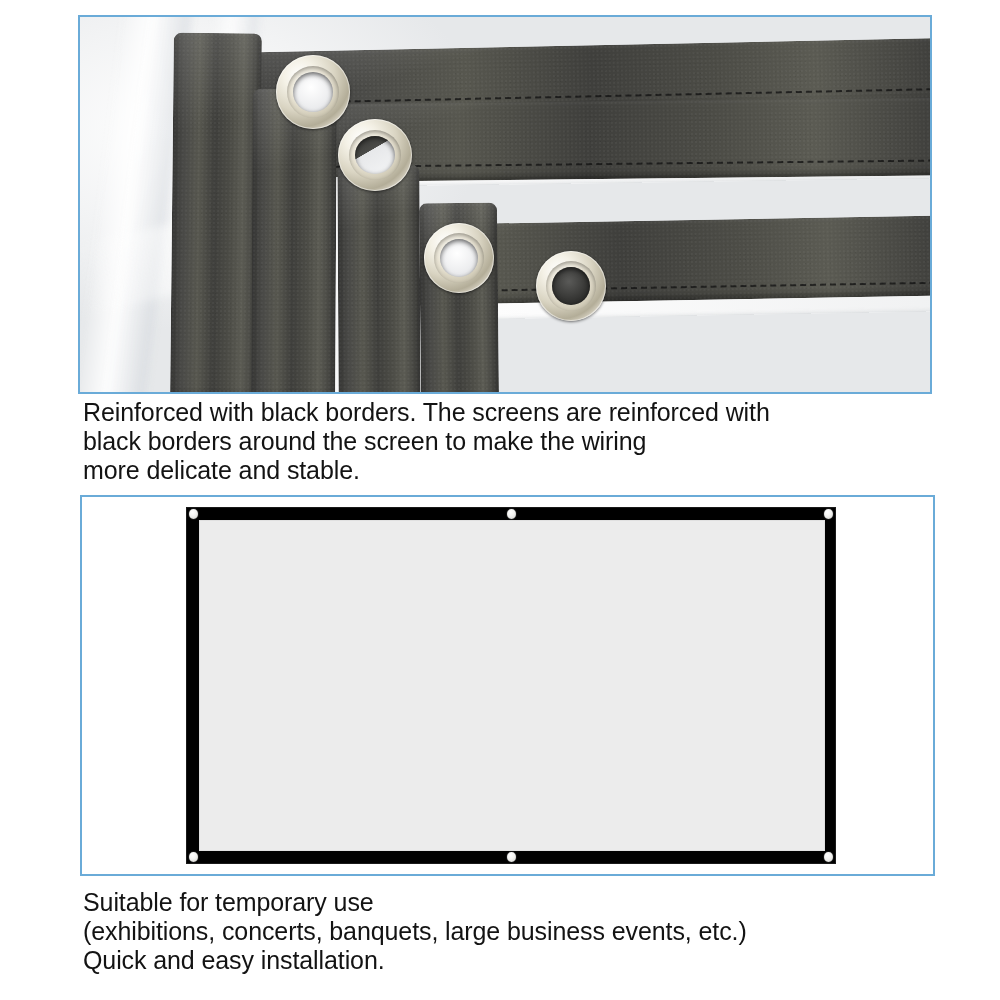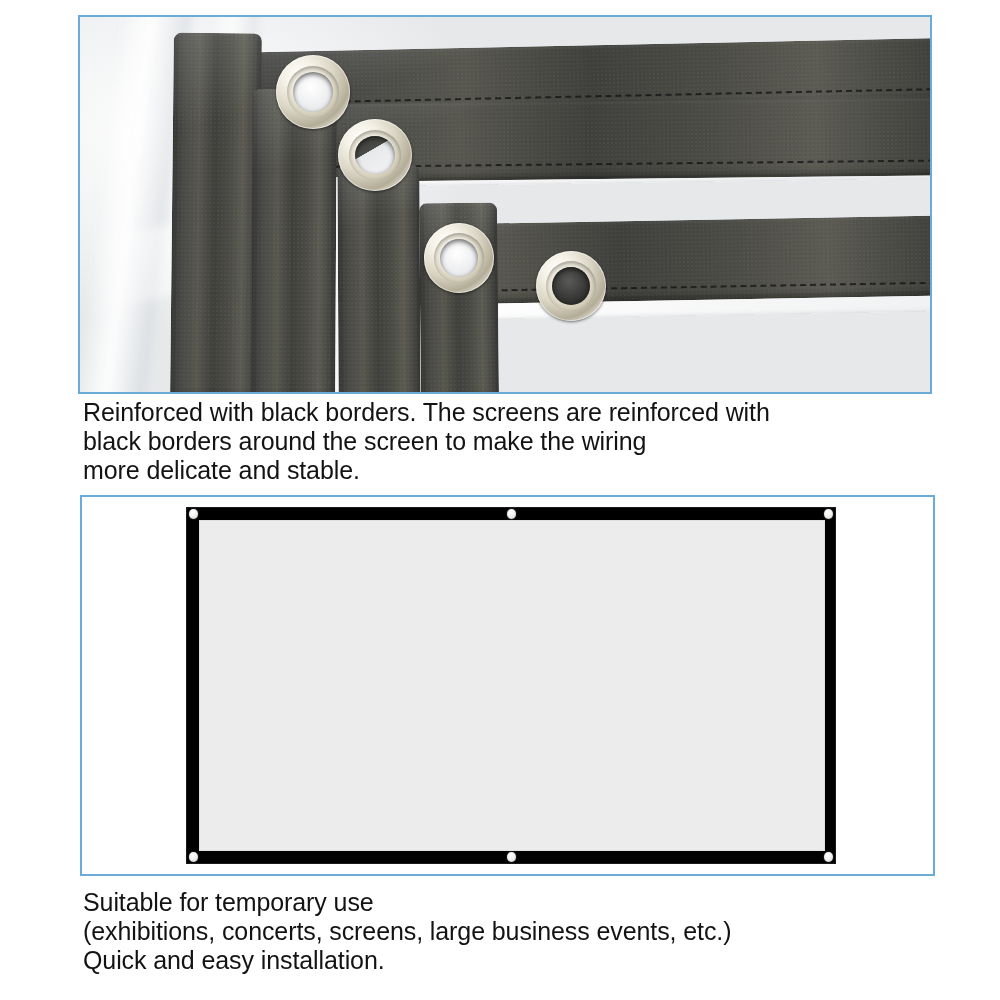--- a/index.html
+++ b/index.html
@@ -282,16 +282,16 @@
       <div class="eyelet" id="eyelet-tl"></div>
       <div class="eyelet" id="eyelet-tc"></div>
       <div class="eyelet" id="eyelet-tr"></div>
       <div class="eyelet" id="eyelet-bl"></div>
       <div class="eyelet" id="eyelet-bc"></div>
       <div class="eyelet" id="eyelet-br"></div>
     </div>
   </div>
 
   <div class="caption" id="caption-temporary">Suitable for temporary use
-(exhibitions, concerts, screens, large business events, etc.)
+(exhibitions, concerts, banquets, large business events, etc.)
 Quick and easy installation.</div>
 
 </div>
 
 </body></html>

